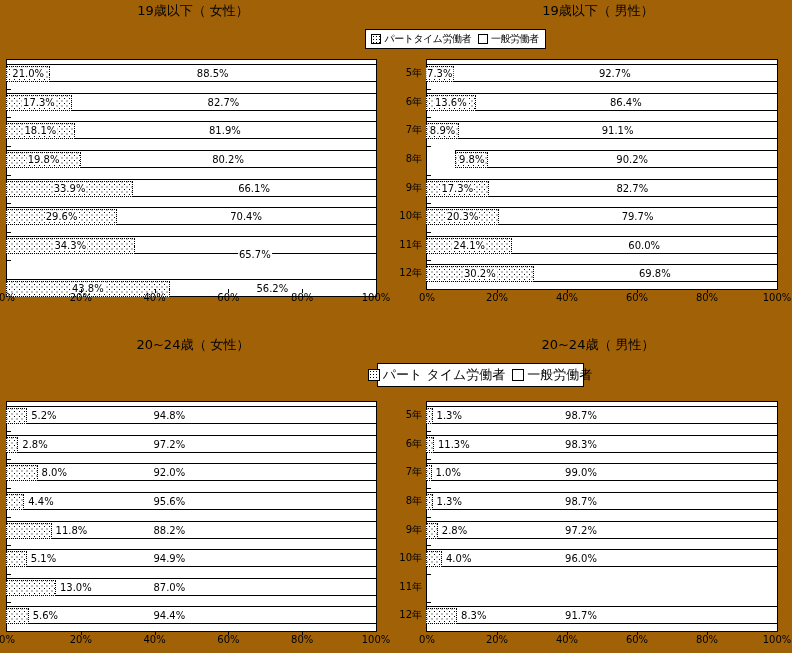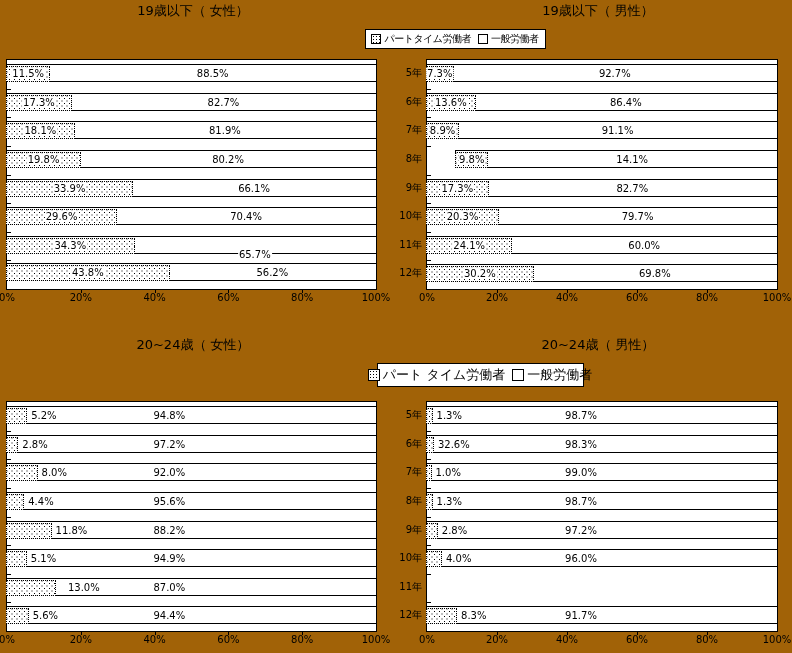--- a/index.html
+++ b/index.html
@@ -64,21 +64,21 @@
   <div class="legend lg-bottom">
     <span class="sw dotted"></span>
     <span class="lg-label">パート タイム労働者</span>
     <span class="sw plain"></span>
     <span class="lg-label">一般労働者</span>
   </div>
 
   <div class="plot" id="plot0">
       <div class="bar" style="top: 4px;">
         <div class="seg" style="width: 11.5%;"></div>
-        <span class="blabel" style="left: 5.75%; transform: translate(-50%, -50%);">11.5%</span>
+        <span class="blabel" style="left: 5.75%; transform: translate(-50%, -50%);">21.0%</span>
         <span class="blabel" style="transform: translate(-50%, -50%); left: 55.75%;">88.5%</span>
       </div>
       <div class="bar" style="top: 32.625px;">
         <div class="seg" style="width: 17.3%;"></div>
         <span class="blabel" style="left: 8.65%; transform: translate(-50%, -50%);">17.3%</span>
         <span class="blabel" style="transform: translate(-50%, -50%); left: 58.65%;">82.7%</span>
       </div>
       <div class="bar" style="top: 61.25px;">
         <div class="seg" style="width: 18.1%;"></div>
         <span class="blabel" style="left: 9.05%; transform: translate(-50%, -50%);">18.1%</span>
@@ -97,21 +97,21 @@
       <div class="bar" style="top: 147.125px;">
         <div class="seg" style="width: 29.6%;"></div>
         <span class="blabel" style="left: 14.8%; transform: translate(-50%, -50%);">29.6%</span>
         <span class="blabel" style="transform: translate(-50%, -50%); left: 64.8%;">70.4%</span>
       </div>
       <div class="bar" style="top: 175.75px;">
         <div class="seg" style="width: 34.3%;"></div>
         <span class="blabel" style="left: 17.15%; transform: translate(-50%, -50%);">34.3%</span>
         <span class="blabel" style="transform: translate(-50%, -50%); left: 67.15%; margin-top: 9px;">65.7%</span>
       </div>
-      <div class="bar" style="top: 203px;">
+      <div class="bar" style="top: 219px;">
         <div class="seg" style="width: 43.8%;"></div>
         <span class="blabel" style="left: 21.9%; transform: translate(-50%, -50%);">43.8%</span>
         <span class="blabel" style="transform: translate(-50%, -50%); left: 71.9%;">56.2%</span>
       </div>
       <div class="ctick" style="top: 29px;"></div>
       <div class="ctick" style="top: 57px;"></div>
       <div class="ctick" style="top: 86px;"></div>
       <div class="ctick" style="top: 115px;"></div>
       <div class="ctick" style="top: 143px;"></div>
       <div class="ctick" style="top: 172px;"></div>
@@ -142,21 +142,21 @@
       <span class="ylabel" style="top: 32.625px;">6年</span>
       <div class="bar" style="top: 61.25px;">
         <div class="seg" style="width: 8.9%;"></div>
         <span class="blabel" style="left: 4.45%; transform: translate(-50%, -50%);">8.9%</span>
         <span class="blabel" style="transform: translate(-50%, -50%); left: 54.45%;">91.1%</span>
       </div>
       <span class="ylabel" style="top: 61.25px;">7年</span>
       <div class="bar" style="top: 89.875px; margin-left: 29px;">
         <div class="seg" style="width: 9.8%;"></div>
         <span class="blabel" style="left: 4.9%; transform: translate(-50%, -50%);">9.8%</span>
-        <span class="blabel" style="transform: translate(-50%, -50%); left: 54.9%;">14.1%</span>
+        <span class="blabel" style="transform: translate(-50%, -50%); left: 54.9%;">90.2%</span>
       </div>
       <span class="ylabel" style="top: 89.875px;">8年</span>
       <div class="bar" style="top: 118.5px;">
         <div class="seg" style="width: 17.3%;"></div>
         <span class="blabel" style="left: 8.65%; transform: translate(-50%, -50%);">17.3%</span>
         <span class="blabel" style="transform: translate(-50%, -50%); left: 58.65%;">82.7%</span>
       </div>
       <span class="ylabel" style="top: 118.5px;">9年</span>
       <div class="bar" style="top: 147.125px;">
         <div class="seg" style="width: 20.3%;"></div>
@@ -220,21 +220,21 @@
         <span class="blabel" style="left: calc(11.8% + 4px); transform: translateY(-50%);">11.8%</span>
         <span class="blabel" style="transform: translate(-50%, -50%); left: 44%;">88.2%</span>
       </div>
       <div class="bar" style="top: 147.125px;">
         <div class="seg" style="width: 5.1%;"></div>
         <span class="blabel" style="left: calc(5.1% + 4px); transform: translateY(-50%);">5.1%</span>
         <span class="blabel" style="transform: translate(-50%, -50%); left: 44%;">94.9%</span>
       </div>
       <div class="bar" style="top: 175.75px;">
         <div class="seg" style="width: 13%;"></div>
-        <span class="blabel" style="left: calc(13% + 4px); transform: translateY(-50%); margin-left: 8px;">13.0%</span>
+        <span class="blabel" style="left: calc(13% + 4px); transform: translateY(-50%);">13.0%</span>
         <span class="blabel" style="transform: translate(-50%, -50%); left: 44%;">87.0%</span>
       </div>
       <div class="bar" style="top: 204.375px;">
         <div class="seg" style="width: 5.6%;"></div>
         <span class="blabel" style="left: calc(5.6% + 4px); transform: translateY(-50%);">5.6%</span>
         <span class="blabel" style="transform: translate(-50%, -50%); left: 44%;">94.4%</span>
       </div>
       <div class="ctick" style="top: 29px;"></div>
       <div class="ctick" style="top: 57px;"></div>
       <div class="ctick" style="top: 86px;"></div>
@@ -255,21 +255,21 @@
     </div>
   <div class="plot" id="plot3">
       <div class="bar" style="top: 4px;">
         <div class="seg" style="width: 1.3%;"></div>
         <span class="blabel" style="left: calc(1.3% + 4px); transform: translateY(-50%);">1.3%</span>
         <span class="blabel" style="transform: translate(-50%, -50%); left: 44%;">98.7%</span>
       </div>
       <span class="ylabel" style="top: 4px;">5年</span>
       <div class="bar" style="top: 32.625px;">
         <div class="seg" style="width: 1.7%;"></div>
-        <span class="blabel" style="left: calc(1.7% + 4px); transform: translateY(-50%);">32.6%</span>
+        <span class="blabel" style="left: calc(1.7% + 4px); transform: translateY(-50%);">11.3%</span>
         <span class="blabel" style="transform: translate(-50%, -50%); left: 44%;">98.3%</span>
       </div>
       <span class="ylabel" style="top: 32.625px;">6年</span>
       <div class="bar" style="top: 61.25px;">
         <div class="seg" style="width: 1%;"></div>
         <span class="blabel" style="left: calc(1% + 4px); transform: translateY(-50%);">1.0%</span>
         <span class="blabel" style="transform: translate(-50%, -50%); left: 44%;">99.0%</span>
       </div>
       <span class="ylabel" style="top: 61.25px;">7年</span>
       <div class="bar" style="top: 89.875px;">

